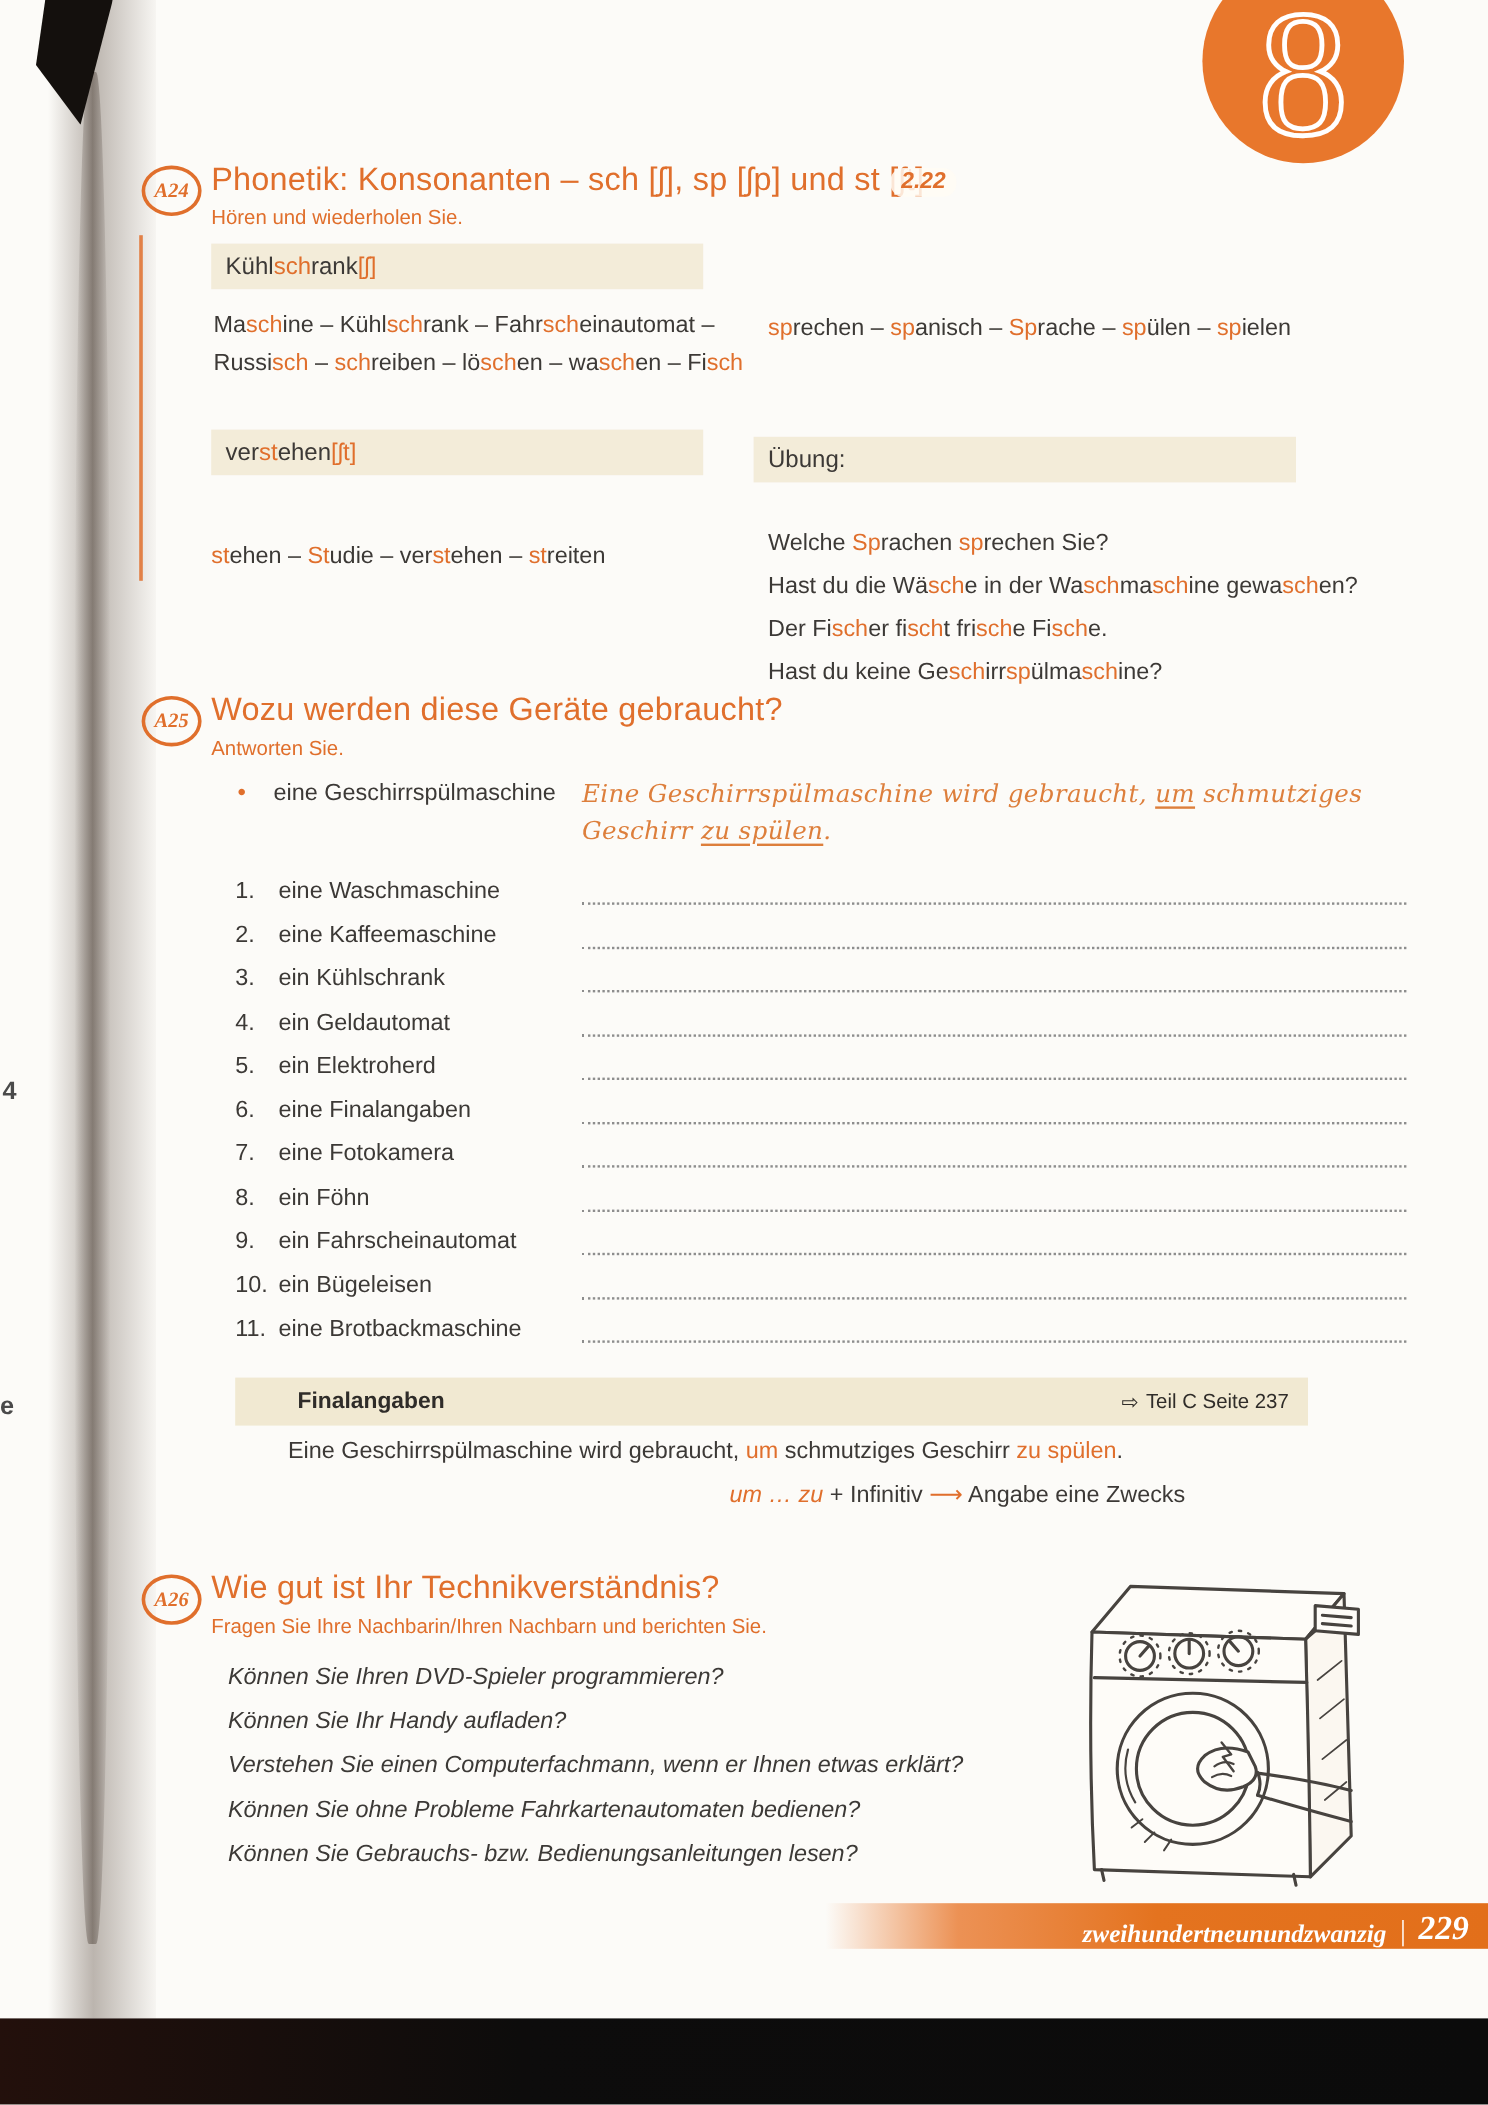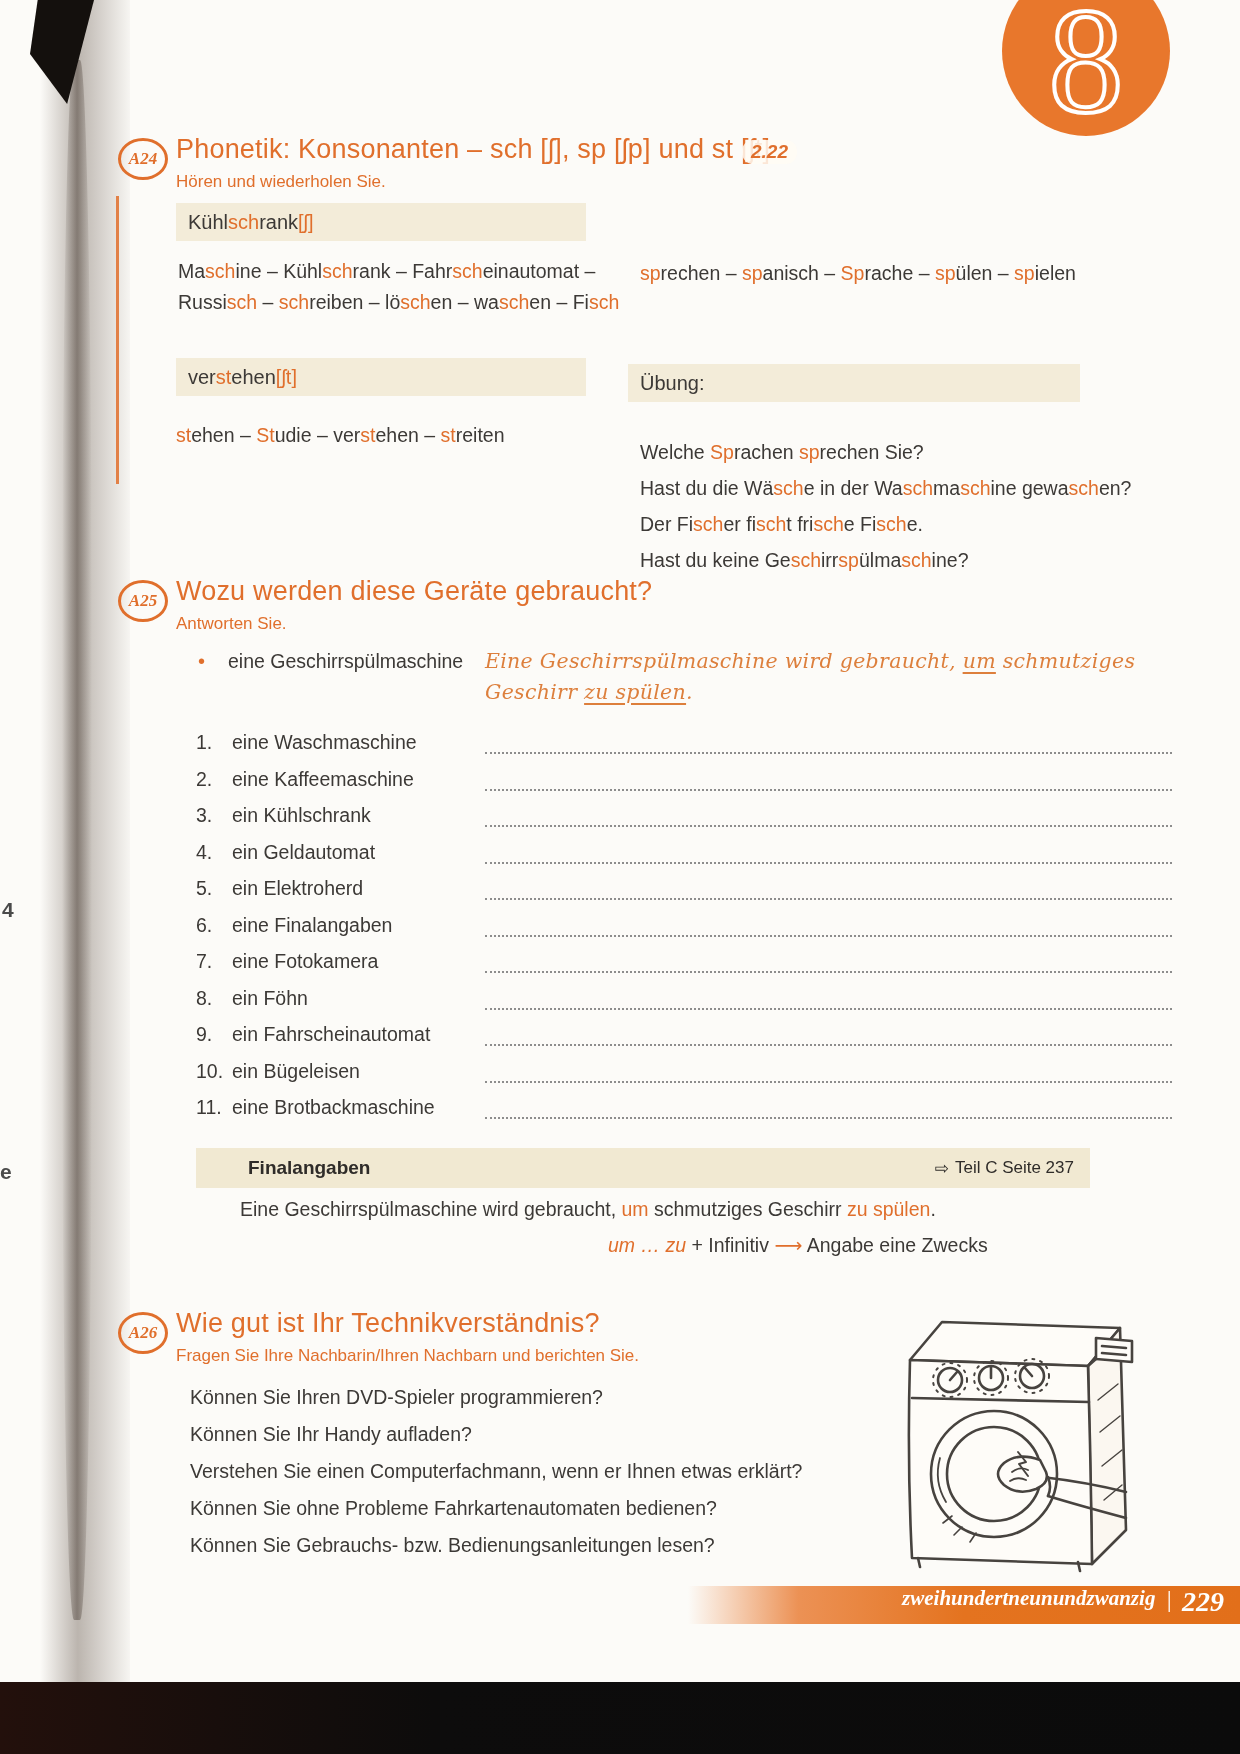--- a/index.html
+++ b/index.html
@@ -65,27 +65,27 @@
   .item-dots{flex:1;height:24px;border-bottom:2.5px dotted #8d8d8d;}
 
   
   .final-band{position:absolute;left:196px;top:1148px;width:894px;height:40px;background:#f1e9d2;
     display:flex;align-items:center;justify-content:space-between;padding:0 16px;}
   .final-title{font-weight:bold;font-size:19px;color:#2f2c29;margin-left:36px;}
   .final-ref{font-size:17px;color:#2f2c29;display:flex;align-items:center;gap:6px;}
   .final-line{position:absolute;font-size:19.5px;color:var(--ink);white-space:nowrap;}
 
   
-  .question{position:absolute;left:190px;font-size:19.5px;color:var(--ink);white-space:nowrap;}
+  .question{position:absolute;left:190px;font-size:19.5px;color:var(--ink);white-space:nowrap;font-style:italic;}
   .illustration{position:absolute;left:872px;top:1280px;width:290px;height:300px;}
 
   
   .footer-bar{position:absolute;left:688px;top:1586px;width:552px;height:38px;
     background:linear-gradient(90deg,rgba(232,119,44,0) 0%,rgba(232,119,44,.8) 20%,#e4731f 50%,#e26f1a 100%);
-    display:flex;align-items:flex-start;justify-content:flex-end;padding-right:16px;
+    display:flex;align-items:flex-end;justify-content:flex-end;padding-right:16px;
     color:#fff;font-family:"Liberation Serif",serif;font-style:italic;font-weight:bold;}
   .footer-word{font-size:21px;}
   .footer-sep{font-size:24px;margin:0 10px;font-weight:normal;}
   .footer-num{font-size:28px;}
 </style>
 </head>
 <body>
 
 <div class="page">
 
@@ -116,21 +116,21 @@
   <div class="words" style="left:178px;top:256px;width:442px;"><span>Ma</span><span class="seg-hl">sch</span><span>ine – Kühl</span><span class="seg-hl">sch</span><span>rank – Fahr</span><span class="seg-hl">sch</span><span>einautomat – Russi</span><span class="seg-hl">sch</span><span> – </span><span class="seg-hl">sch</span><span>reiben – lö</span><span class="seg-hl">sch</span><span>en – wa</span><span class="seg-hl">sch</span><span>en – Fi</span><span class="seg-hl">sch</span></div>
   <div class="words" style="left:640px;top:258px;width:480px;"><span class="seg-hl">sp</span><span>rechen – </span><span class="seg-hl">sp</span><span>anisch – </span><span class="seg-hl">Sp</span><span>rache – </span><span class="seg-hl">sp</span><span>ülen – </span><span class="seg-hl">sp</span><span>ielen</span></div>
 
   <div class="band" style="left:176px;top:358px;width:410px;">
       <span>ver</span>
       <span class="seg-hl">st</span>
       <span>ehen </span>
       <span class="seg-hl">[ʃt]</span>
     </div>
   <div class="band" style="left:628px;top:364px;width:452px;">Übung:</div>
-  <div class="words" style="left:176px;top:420px;width:442px;"><span class="seg-hl">st</span><span>ehen – </span><span class="seg-hl">St</span><span>udie – ver</span><span class="seg-hl">st</span><span>ehen – </span><span class="seg-hl">st</span><span>reiten</span></div>
+  <div class="words" style="left:176px;top:448px;width:442px;"><span class="seg-hl">st</span><span>ehen – </span><span class="seg-hl">St</span><span>udie – ver</span><span class="seg-hl">st</span><span>ehen – </span><span class="seg-hl">st</span><span>reiten</span></div>
 
   <div class="words" style="left:640px;top:434px;">
     <div class="sent"><span>Welche </span><span class="seg-hl">Sp</span><span>rachen </span><span class="seg-hl">sp</span><span>rechen Sie?</span></div>
     <div class="sent"><span>Hast du die Wä</span><span class="seg-hl">sch</span><span>e in der Wa</span><span class="seg-hl">sch</span><span>ma</span><span class="seg-hl">sch</span><span>ine gewa</span><span class="seg-hl">sch</span><span>en?</span></div>
     <div class="sent"><span>Der Fi</span><span class="seg-hl">sch</span><span>er fi</span><span class="seg-hl">sch</span><span>t fri</span><span class="seg-hl">sch</span><span>e Fi</span><span class="seg-hl">sch</span><span>e.</span></div>
     <div class="sent"><span>Hast du keine Ge</span><span class="seg-hl">sch</span><span>irr</span><span class="seg-hl">sp</span><span>ülma</span><span class="seg-hl">sch</span><span>ine?</span></div>
   </div>
 
   <div class="badge" style="left:118px;top:580px;">A25</div>
   <div class="task-title" style="left:176px;top:576px;">Wozu werden diese Geräte gebraucht?</div>

